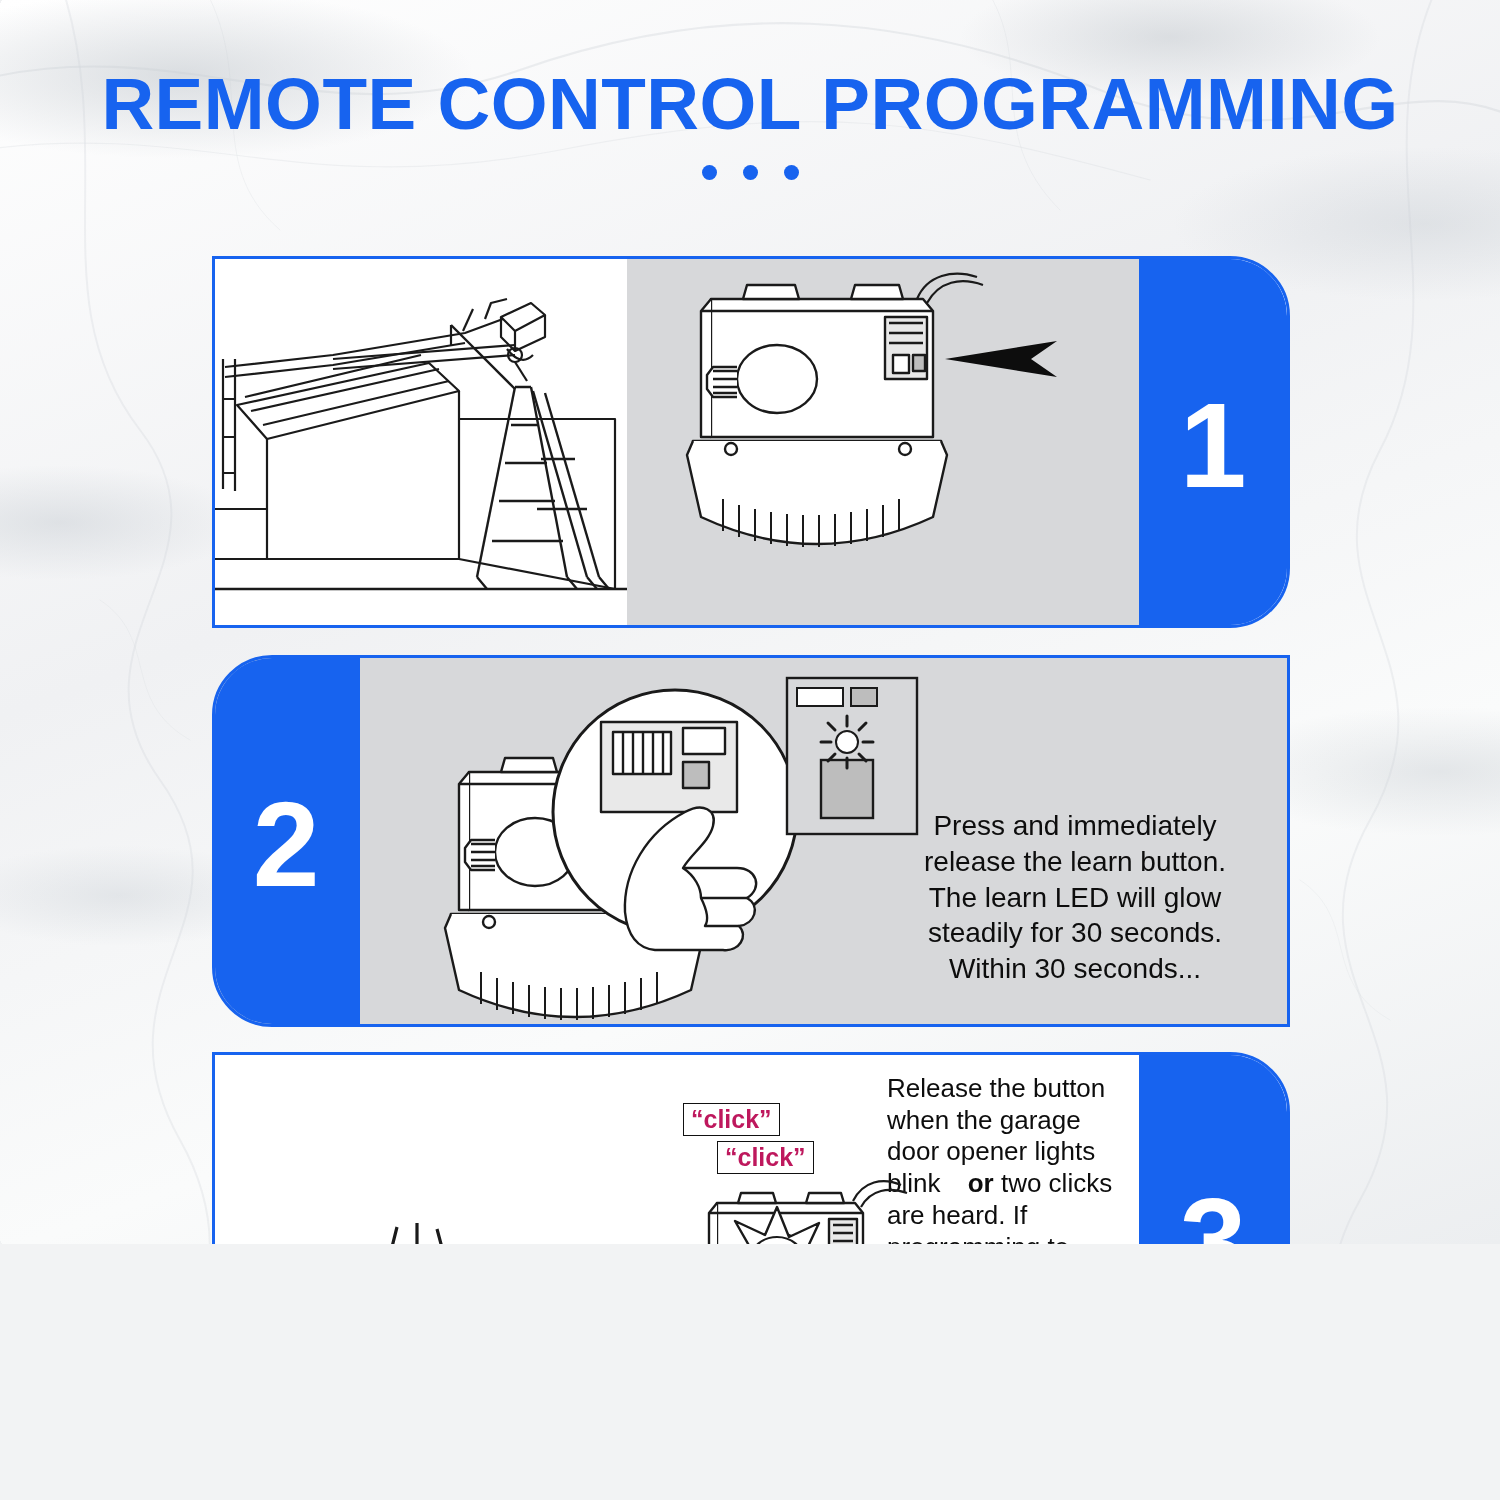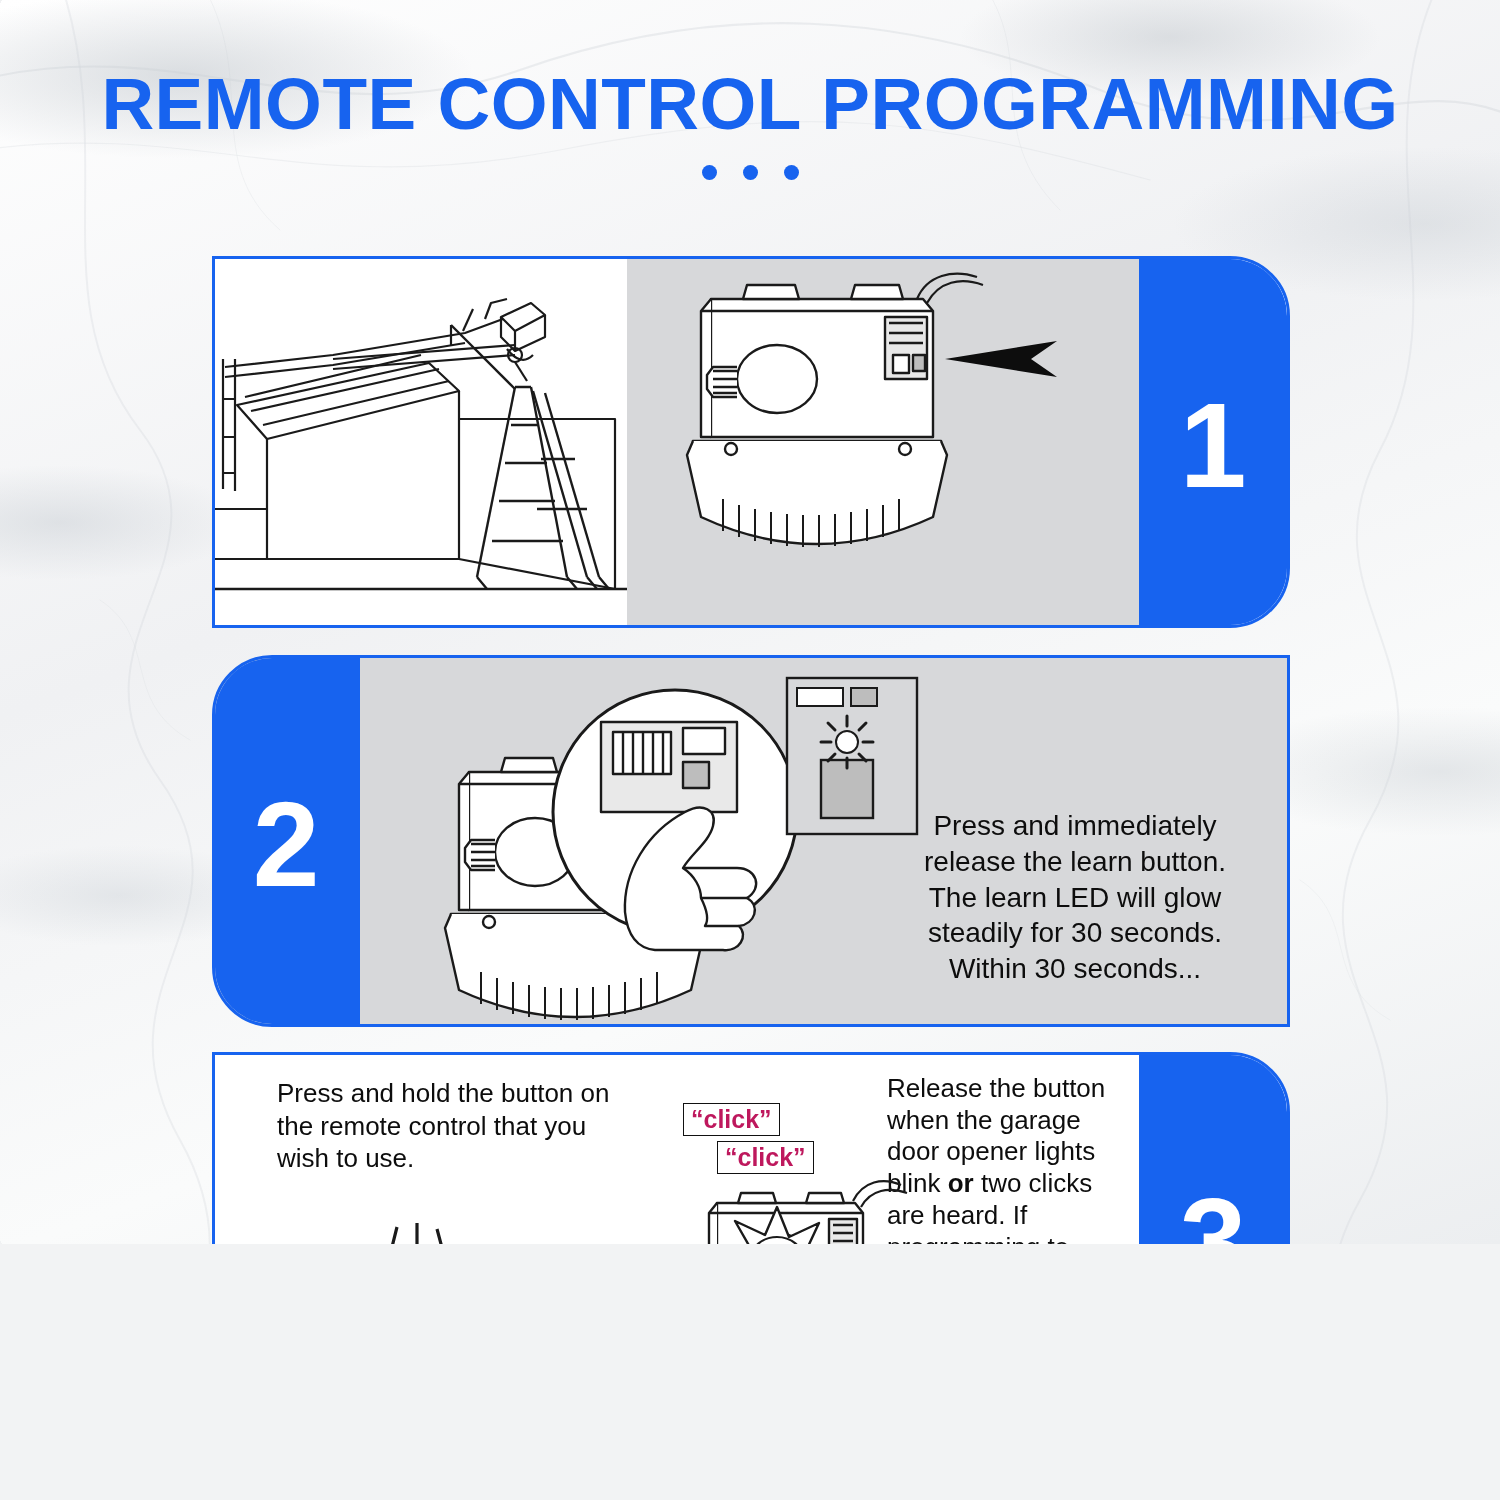--- a/index.html
+++ b/index.html
@@ -114,21 +114,21 @@
   #panel3 .numbox { position:absolute; right:0; top:-3px; width:148px; height:378px;
                     background:#1763ef; border-radius: 0 60px 60px 0; }
   #panel3 .text-left {
     position:absolute; left: 62px; top: 22px; width: 340px;
     font-size: 26px; line-height: 1.25; color:#0d0d0d;
   }
   #panel3 .text-right {
     position:absolute; left: 672px; top: 18px; width: 245px;
     font-size: 26px; line-height: 1.22; color:#0d0d0d;
   }
-  #panel3 .text-right b { font-weight: bold; }
+  #panel3 .text-right b { font-weight: bold; margin-left: 20px; }
   .click-label {
     position:absolute; background:#fff; color:#be185d; font-weight:bold;
     font-size: 25px; padding: 1px 7px; border: 1px solid #111;
   }
   #click1 { left: 468px; top: 48px; }
   #click2 { left: 502px; top: 86px; }
 
   svg { display:block; }
 </style>
 </head>
@@ -317,21 +317,20 @@
           </g>
         </g>
       </g>
     </svg>
 
     <div class="text">Press and immediately release the learn button. The learn LED will glow steadily for 30 seconds. Within 30 seconds...</div>
   </div>
 
   <div class="panel" id="panel3">
 
-    <div class="text-left">Press and hold the button on the remote control that you wish to use.</div>
 
     <div class="click-label" id="click1">“click”</div>
     <div class="click-label" id="click2">“click”</div>
 
     <div class="text-right">
       <span>Release the button when the garage door opener lights blink </span><b>or</b><span> two clicks are heard. If programming to other products, press the button a second time to activate the product.</span>
     </div>
 
     <svg width="340" height="200" viewBox="0 0 340 200" style="position:absolute;left:56px;top:164px">
       <g fill="none" stroke="#1a1a1a" stroke-width="2.6" stroke-linejoin="round">

